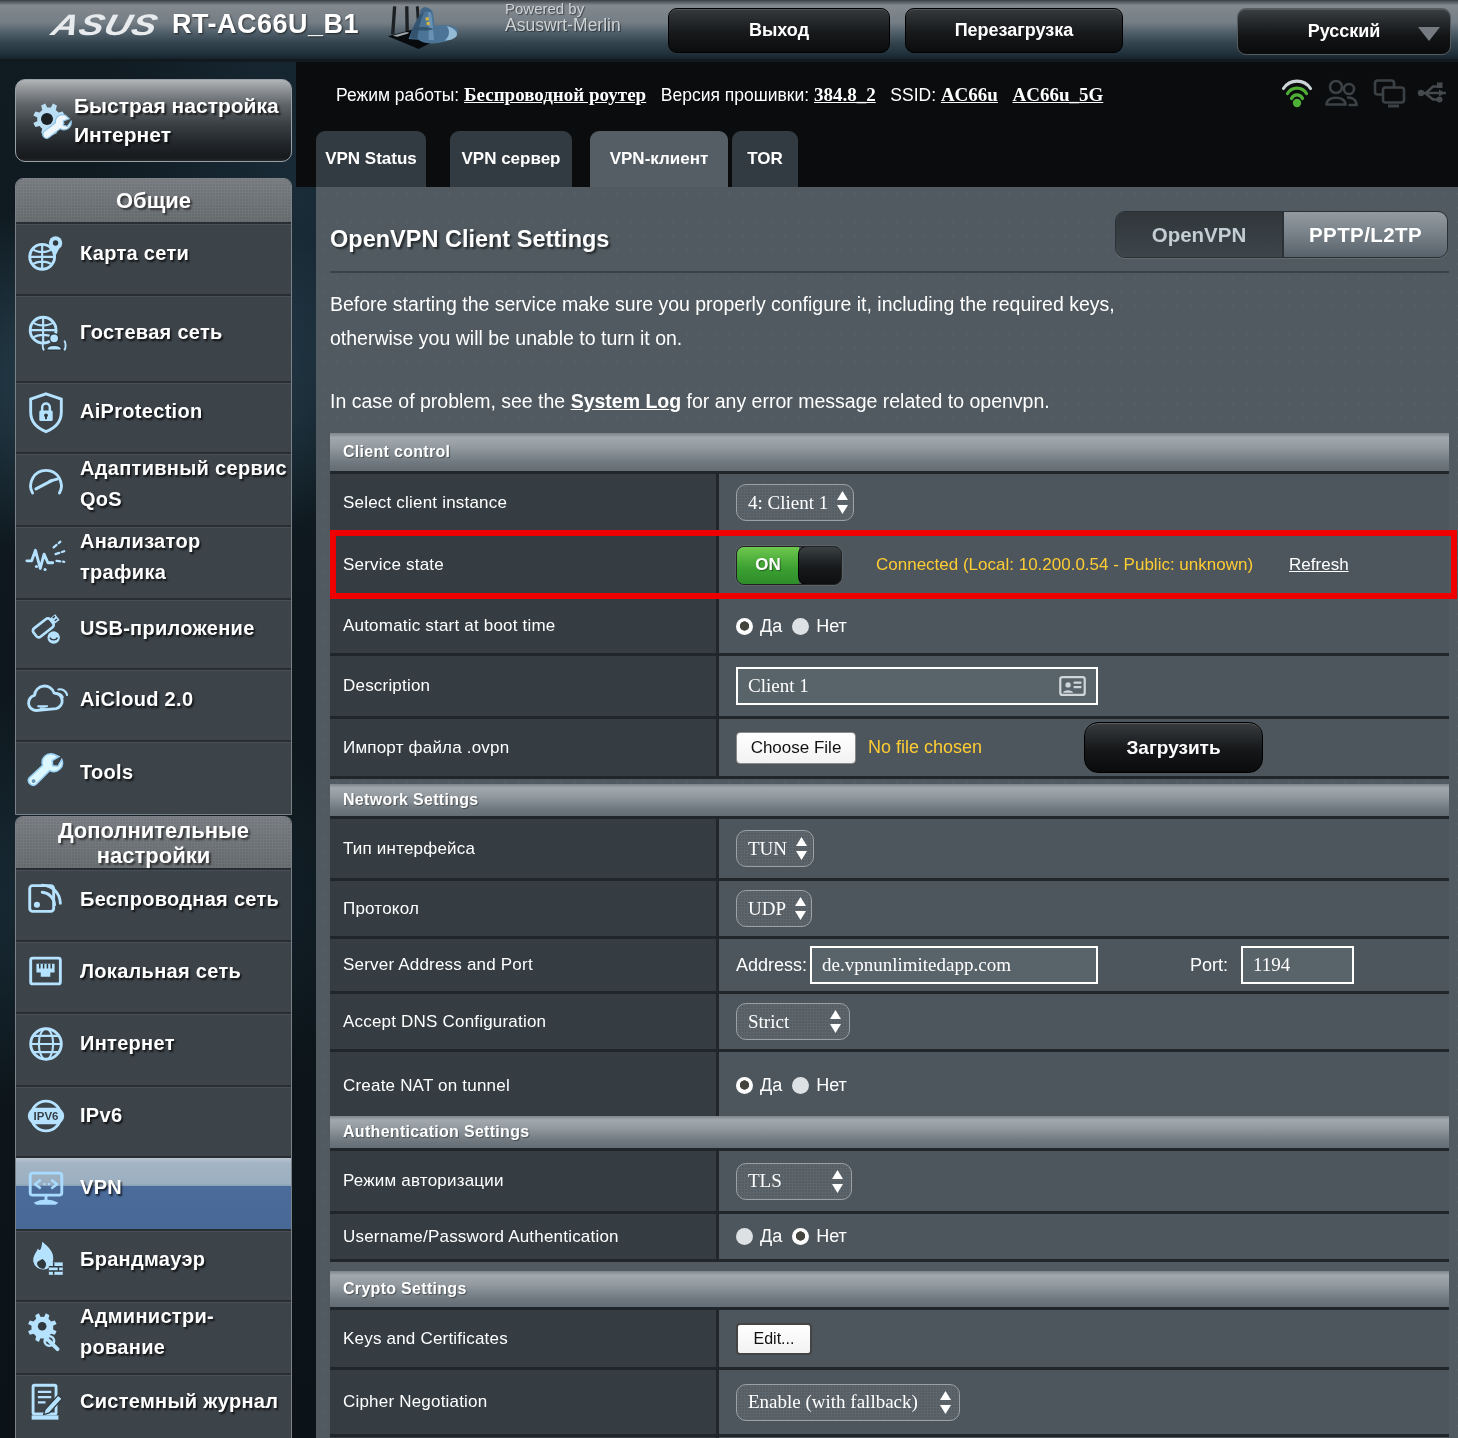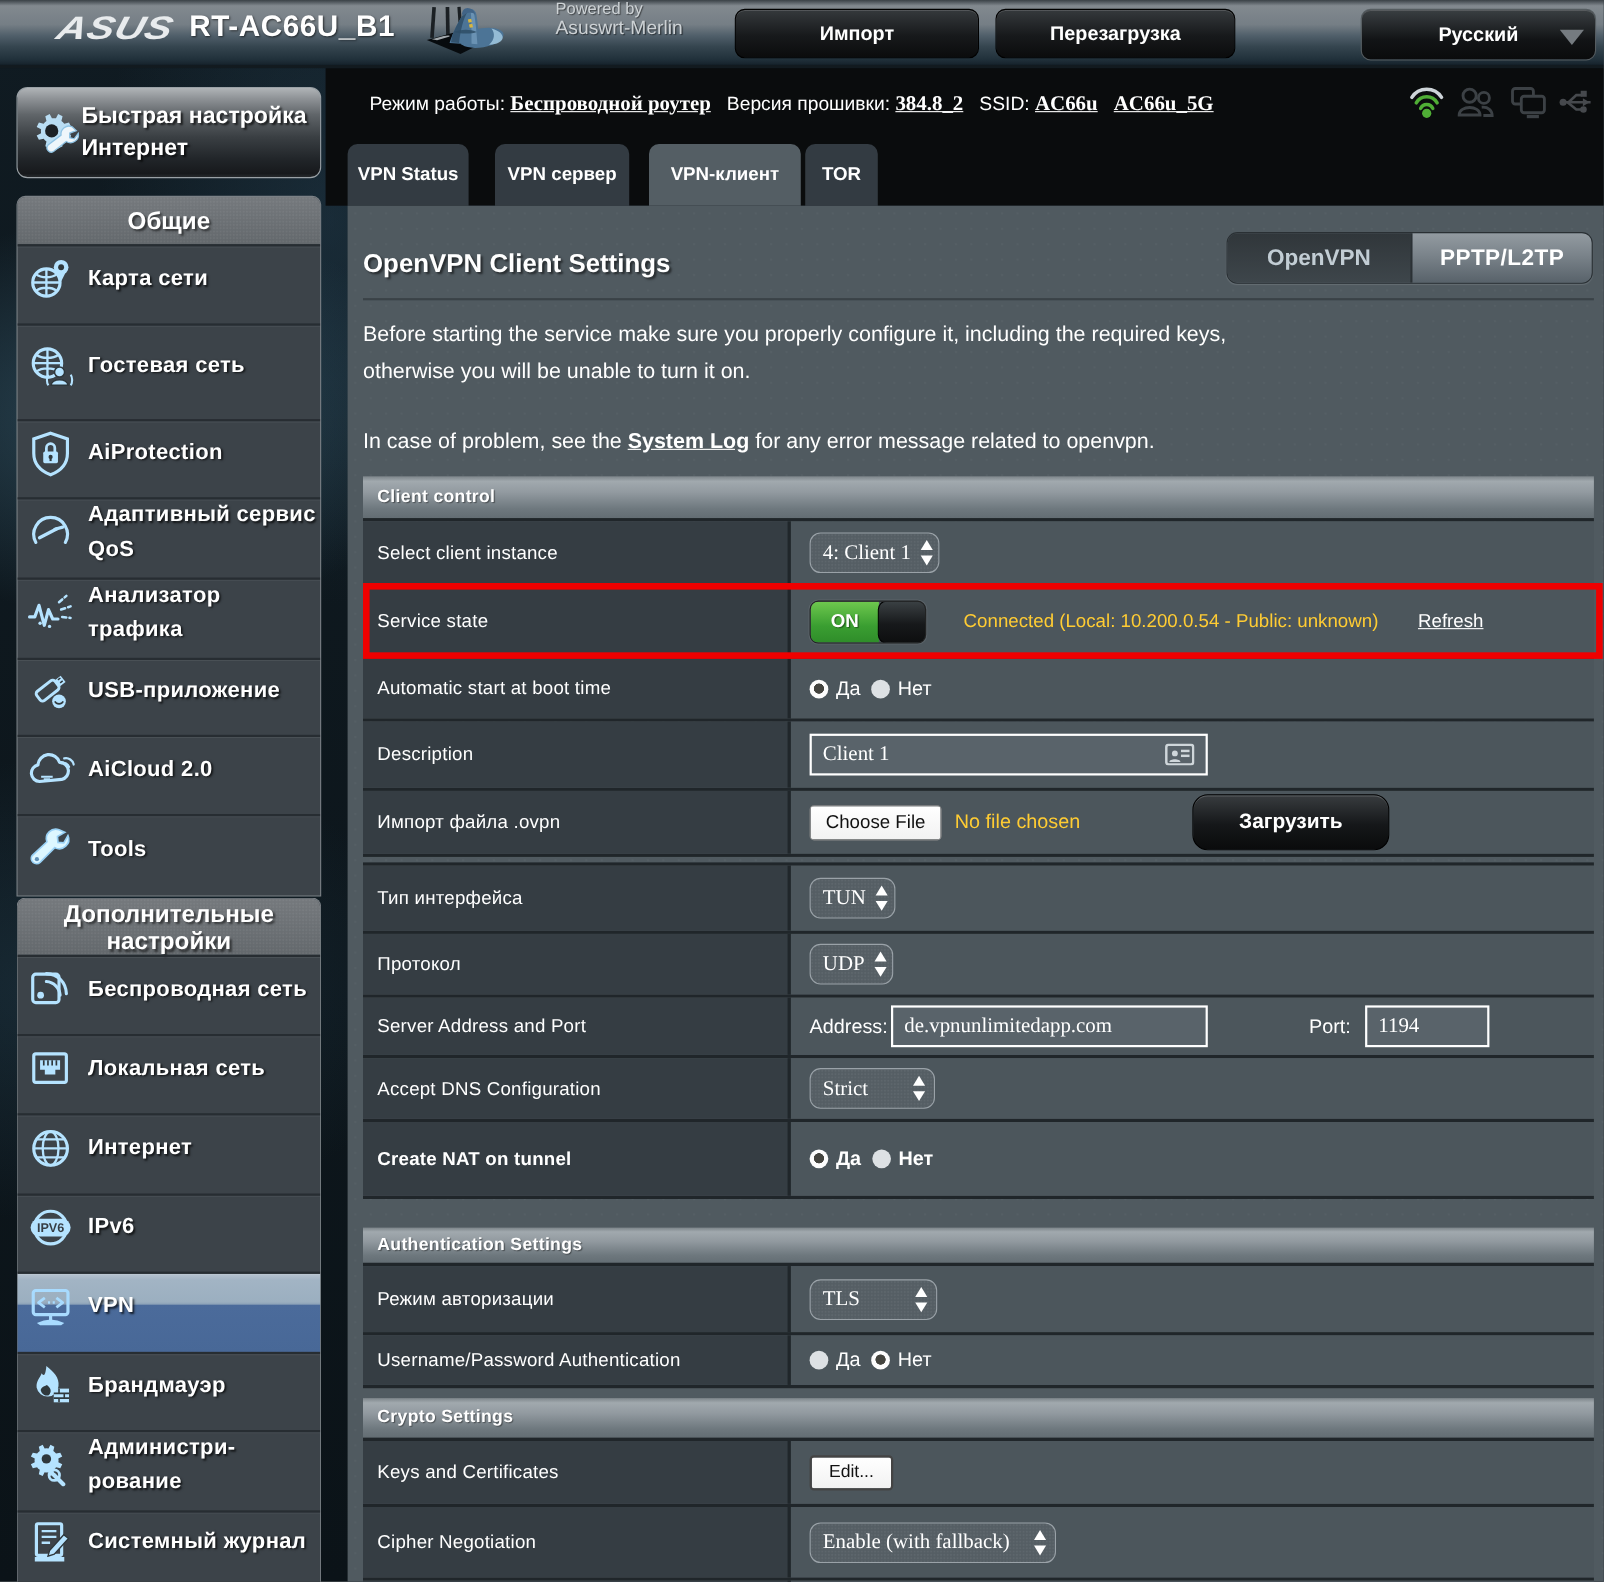--- a/index.html
+++ b/index.html
@@ -98,21 +98,21 @@
 <body>
 
 <div id="banner">
   <svg id="asuslogo" width="120" height="26" viewBox="0 0 120 26">
     <g fill="#e8ebed" style="font-family:'Liberation Sans',sans-serif;font-weight:bold;font-style:italic;">
       <text x="0" y="22" font-size="37" letter-spacing="0.5" transform="translate(12 0) skewX(-15) scale(1.0 .8) translate(0 7)">ASUS</text>
     </g>
   </svg>
   <div id="model">RT-AC66U_B1</div>
   <div id="powered"><span style="font-size:15px;">Powered by</span><br><span style="font-size:17.5px;">Asuswrt-Merlin</span></div>
-  <div class="topbtn" id="btn-exit">Импорт</div>
+  <div class="topbtn" id="btn-exit">Выход</div>
   <div class="topbtn" id="btn-reboot">Перезагрузка</div>
   <div class="topbtn" id="btn-lang">Русский<span style="position:absolute;right:10px;top:18px;width:0;height:0;border-left:11px solid transparent;border-right:11px solid transparent;border-top:14px solid #757b80;"></span></div>
   <svg id="router" viewBox="0 0 150 70" width="152" height="70" style="left:376px;top:0;">
 <g fill="#1b2024">
 <rect x="24" y="-2" width="5" height="42" transform="rotate(4 26 19)"></rect>
 <rect x="44" y="-2" width="5" height="40" transform="rotate(-1 46 18)"></rect>
 <rect x="61" y="-2" width="4.5" height="38" transform="rotate(-4 63 17)"></rect>
 </g>
 <path d="M18 43 L58 32 L102 43 L64 62 Z" fill="#070b0e"></path>
 <path d="M25 42 L41 37.5 C48 36 52 37 47 39 L32 43.5 Z" fill="#c8cfd4" opacity=".8"></path>
@@ -226,20 +226,21 @@
         <div class="fcell-l">Импорт файла .ovpn</div>
         <div class="fcell-r">
       <span class="whitebtn" style="width:120px;height:32px;font-size:17px;">Choose File</span>
       <span style="color:#ffcc33;font-size:18px;margin-left:12px;">No file chosen</span>
       <span class="blackbtn" style="position:absolute;left:365px;width:179px;height:51px;border-radius:14px;font-size:19px;">Загрузить</span>
     </div>
       </div>
   </div>
 
   <div class="ftable" style="top:597px;">
+    <div class="fhead" style="height:32px;">Network Settings</div>
     <div class="frow" style="height:62px;">
         <div class="fcell-l">Тип интерфейса</div>
         <div class="fcell-r">
       <span class="sel" style="width:78px;">TUN<span class="arr">
               <svg width="13" height="25" viewBox="0 0 13 25">
                 <path d="M6.5 1 L12 10 H1 Z" fill="#fff"></path>
                 <path d="M6.5 24 L1 15 H12 Z" fill="#fff"></path>
               </svg>
             </span></span>
     </div>
@@ -268,21 +269,21 @@
         <div class="fcell-l">Accept DNS Configuration</div>
         <div class="fcell-r">
       <span class="sel" style="width:114px;">Strict<span class="arr">
               <svg width="13" height="25" viewBox="0 0 13 25">
                 <path d="M6.5 1 L12 10 H1 Z" fill="#fff"></path>
                 <path d="M6.5 24 L1 15 H12 Z" fill="#fff"></path>
               </svg>
             </span></span>
     </div>
       </div>
-    <div class="frow" style="height:70px;font-weight:bold;">
+    <div class="frow" style="height:70px;">
         <div class="fcell-l">Create NAT on tunnel</div>
         <div class="fcell-r">
       <span class="radio on"></span>
           <span class="rlabel">Да</span>
           <span class="radio"></span>
           <span class="rlabel">Нет</span>
     </div>
       </div>
   </div>
 

